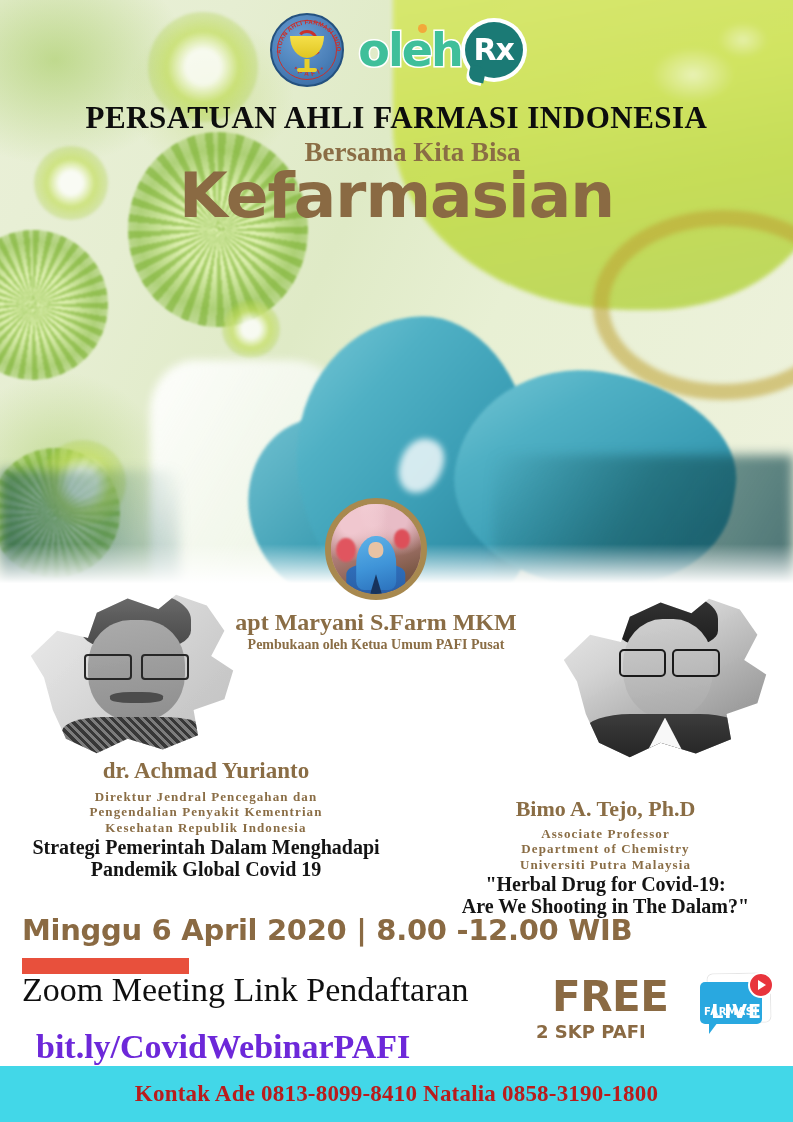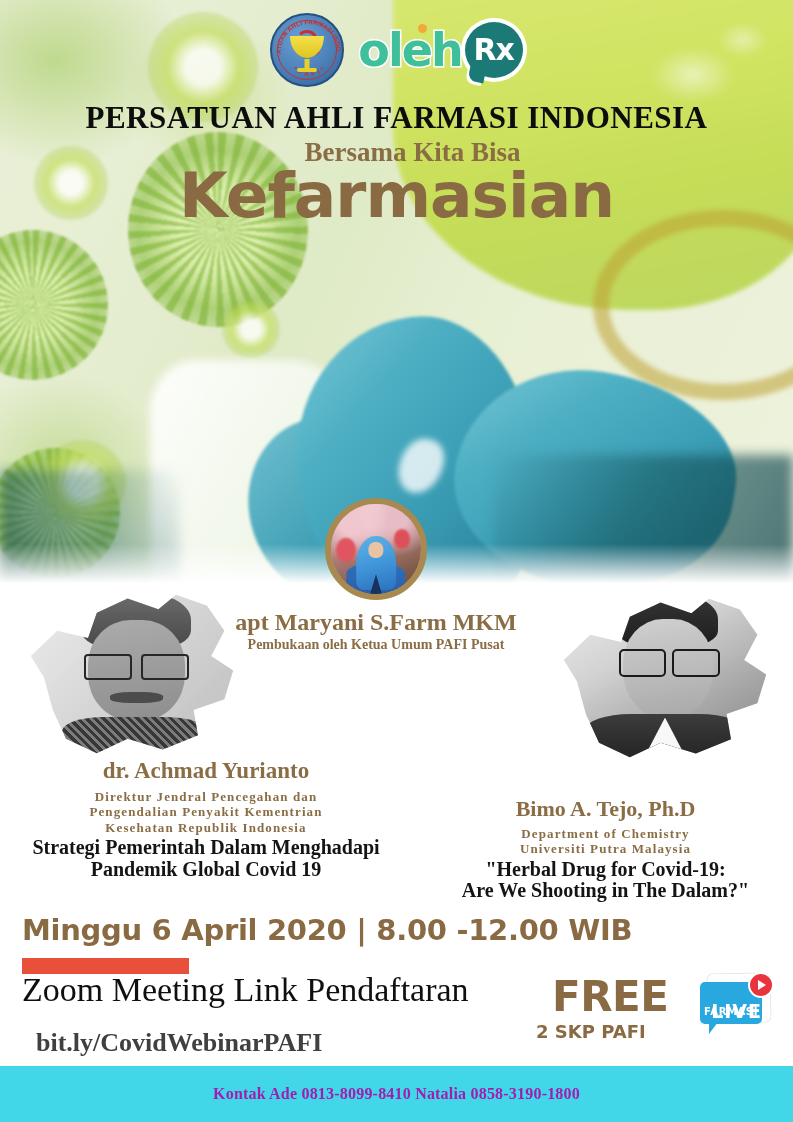--- a/index.html
+++ b/index.html
@@ -370,21 +370,21 @@
     background:#E8503C;
   }
   .zoom-line {
     position:absolute; left:22px; top:971px;
     font-family:"Liberation Serif", serif;
     font-size:34px; color:#0f0f0f;
   }
   .bitly {
     position:absolute; left:36px; top:1028px;
     font-family:"Liberation Serif", serif;
-    font-weight:700; font-size:26px; color:#404040;
+    font-weight:700; font-size:34px; color:#6d28d9;
   }
   .free-word {
     position:absolute; left:552px; top:972px;
     font-family:"DejaVu Sans", sans-serif;
     font-weight:700; font-size:42px; color:#8a6a43; letter-spacing:-.5px;
   }
   .skp-word {
     position:absolute; left:536px; top:1021px;
     font-family:"DejaVu Sans", sans-serif;
     font-weight:700; font-size:18px; color:#8a6a43;
@@ -434,21 +434,21 @@
   }
 
   
   .contact-bar {
     position:absolute; left:0; bottom:0; width:793px; height:56px;
     background:#42D7E8;
     display:flex; align-items:center; justify-content:center;
   }
   .contact-text {
     font-family:"Liberation Serif", serif;
-    font-weight:700; font-size:16px; color:#a21caf; letter-spacing:.2px;
+    font-weight:700; font-size:23px; color:#b91c1c; letter-spacing:.2px;
   }
 </style>
 </head>
 <body>
 
 <div class="poster">
 
   <div class="bg-photo">
     <div class="bg-flask"></div>
     <div class="bg-flask-rim"></div>
@@ -549,20 +549,21 @@
       <div class="hair"></div>
       <div class="face"></div>
       <div class="glasses"></div>
       <div class="body"></div>
       <div class="shirt"></div>
     </div>
   </div>
   <div class="side-block" style="left:418px;top:768px;width:375px;margin-top:28px;">
     <div class="side-name" style="font-size:22px;">Bimo A. Tejo, Ph.D</div>
     <div class="side-role" style="margin-top:4px;">
+      <div>Associate Professor</div>
       <div>Department of Chemistry</div>
       <div>Universiti Putra Malaysia</div>
     </div>
     <div class="side-topic">
       <div>"Herbal Drug for Covid-19:</div>
       <div>Are We Shooting in The Dalam?"</div>
     </div>
   </div>
 
   <div class="date-line">Minggu  6 April  2020 | 8.00 -12.00 WIB</div>

